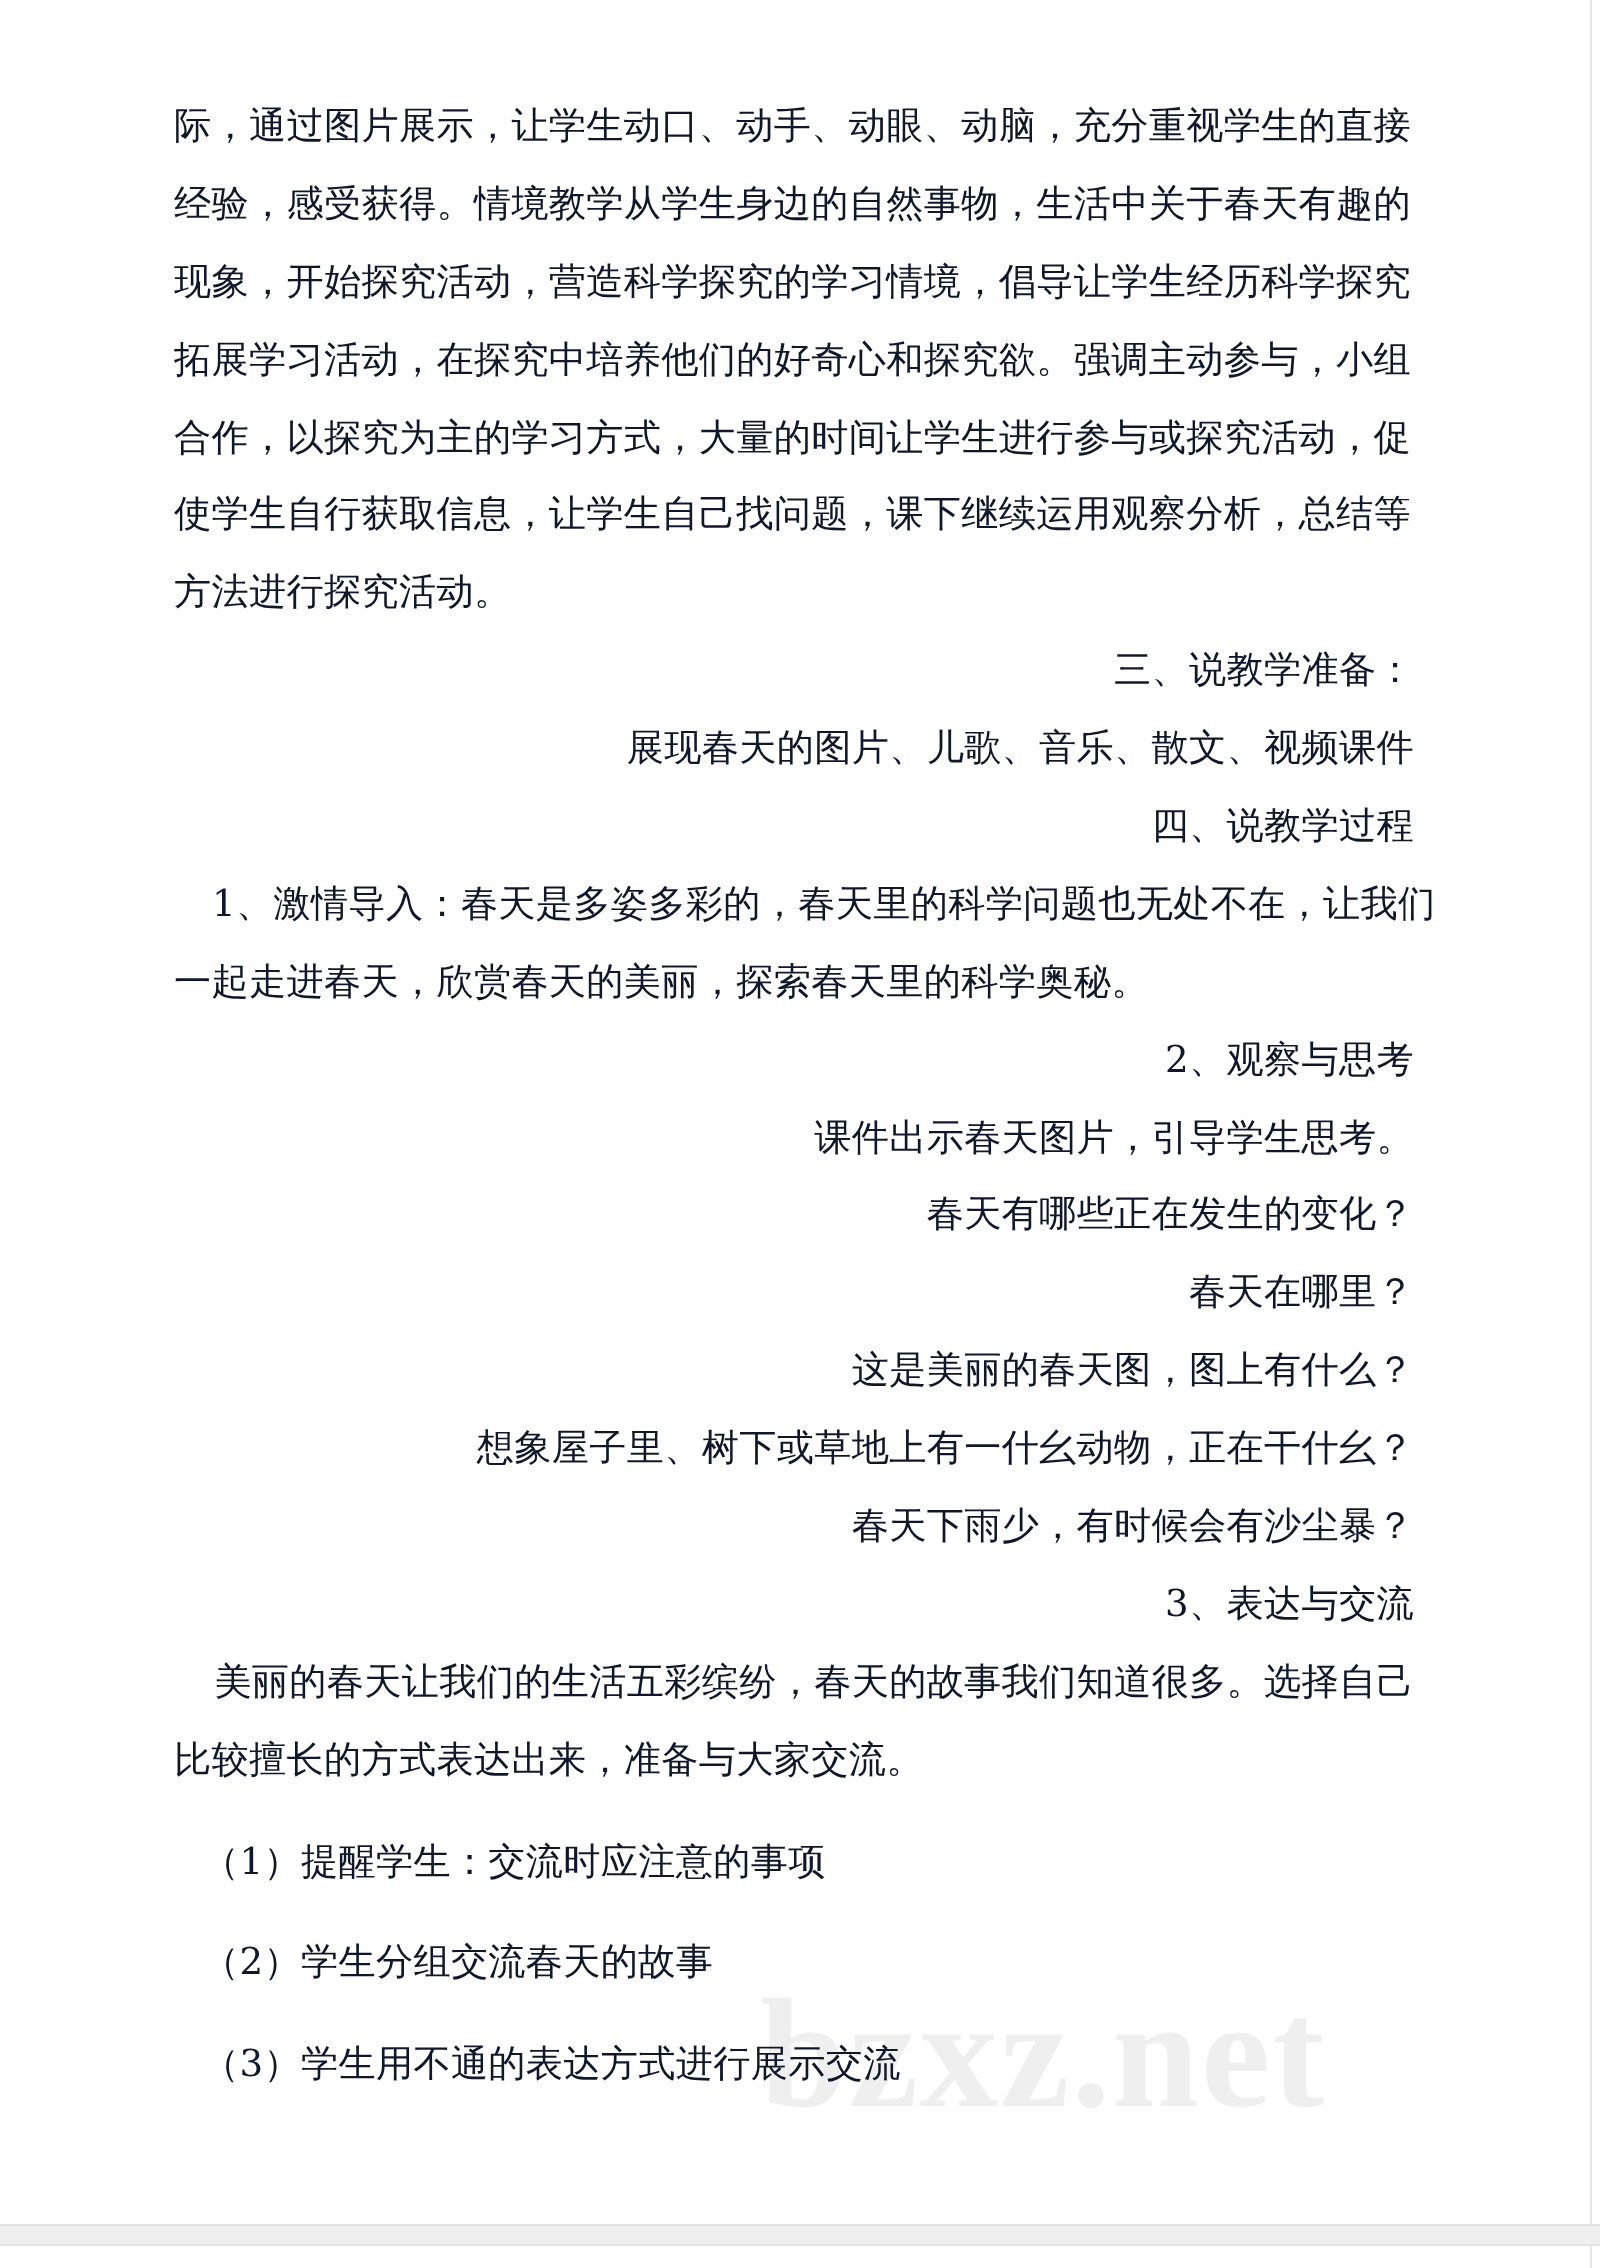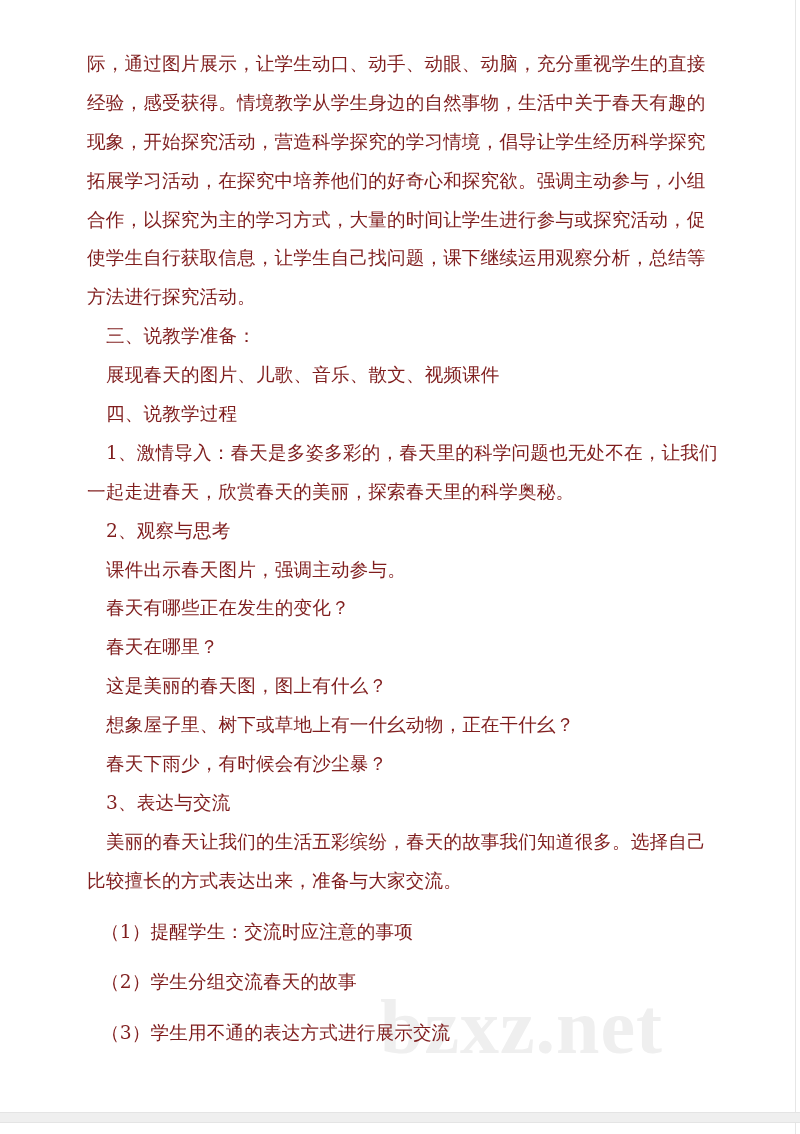--- a/index.html
+++ b/index.html
@@ -62,26 +62,27 @@
       position: absolute;
       left: 87px;
       top: 51px;
       width: 620px;
       z-index: 1;
     }
     .line {
       height: 38.9px;
       line-height: 25px;
       font-size: 18.6px;
-      color: #7f1d1d;
+      color: #0f172a;
       white-space: nowrap;
       letter-spacing: 0.15px;
     }
     .indent {
       padding-left: 19px;
+      text-align: right;
     }
     .indent-paren {
       padding-left: 14px;
       margin-top: 12px;
     }
   </style>
 </head>
 <body>
 
 <div class="page">
@@ -99,21 +100,21 @@
 
     <div class="line indent">三、说教学准备：</div>
     <div class="line indent">展现春天的图片、儿歌、音乐、散文、视频课件</div>
 
     <div class="line indent">四、说教学过程</div>
 
     <div class="line indent">1、激情导入：春天是多姿多彩的，春天里的科学问题也无处不在，让我们</div>
     <div class="line">一起走进春天，欣赏春天的美丽，探索春天里的科学奥秘。</div>
 
     <div class="line indent">2、观察与思考</div>
-    <div class="line indent">课件出示春天图片，强调主动参与。</div>
+    <div class="line indent">课件出示春天图片，引导学生思考。</div>
     <div class="line indent">春天有哪些正在发生的变化？</div>
     <div class="line indent">春天在哪里？</div>
     <div class="line indent">这是美丽的春天图，图上有什么？</div>
     <div class="line indent">想象屋子里、树下或草地上有一什幺动物，正在干什幺？</div>
     <div class="line indent">春天下雨少，有时候会有沙尘暴？</div>
 
     <div class="line indent">3、表达与交流</div>
     <div class="line indent">美丽的春天让我们的生活五彩缤纷，春天的故事我们知道很多。选择自己</div>
     <div class="line">比较擅长的方式表达出来，准备与大家交流。</div>
     <div class="line indent-paren">（1）提醒学生：交流时应注意的事项</div>

